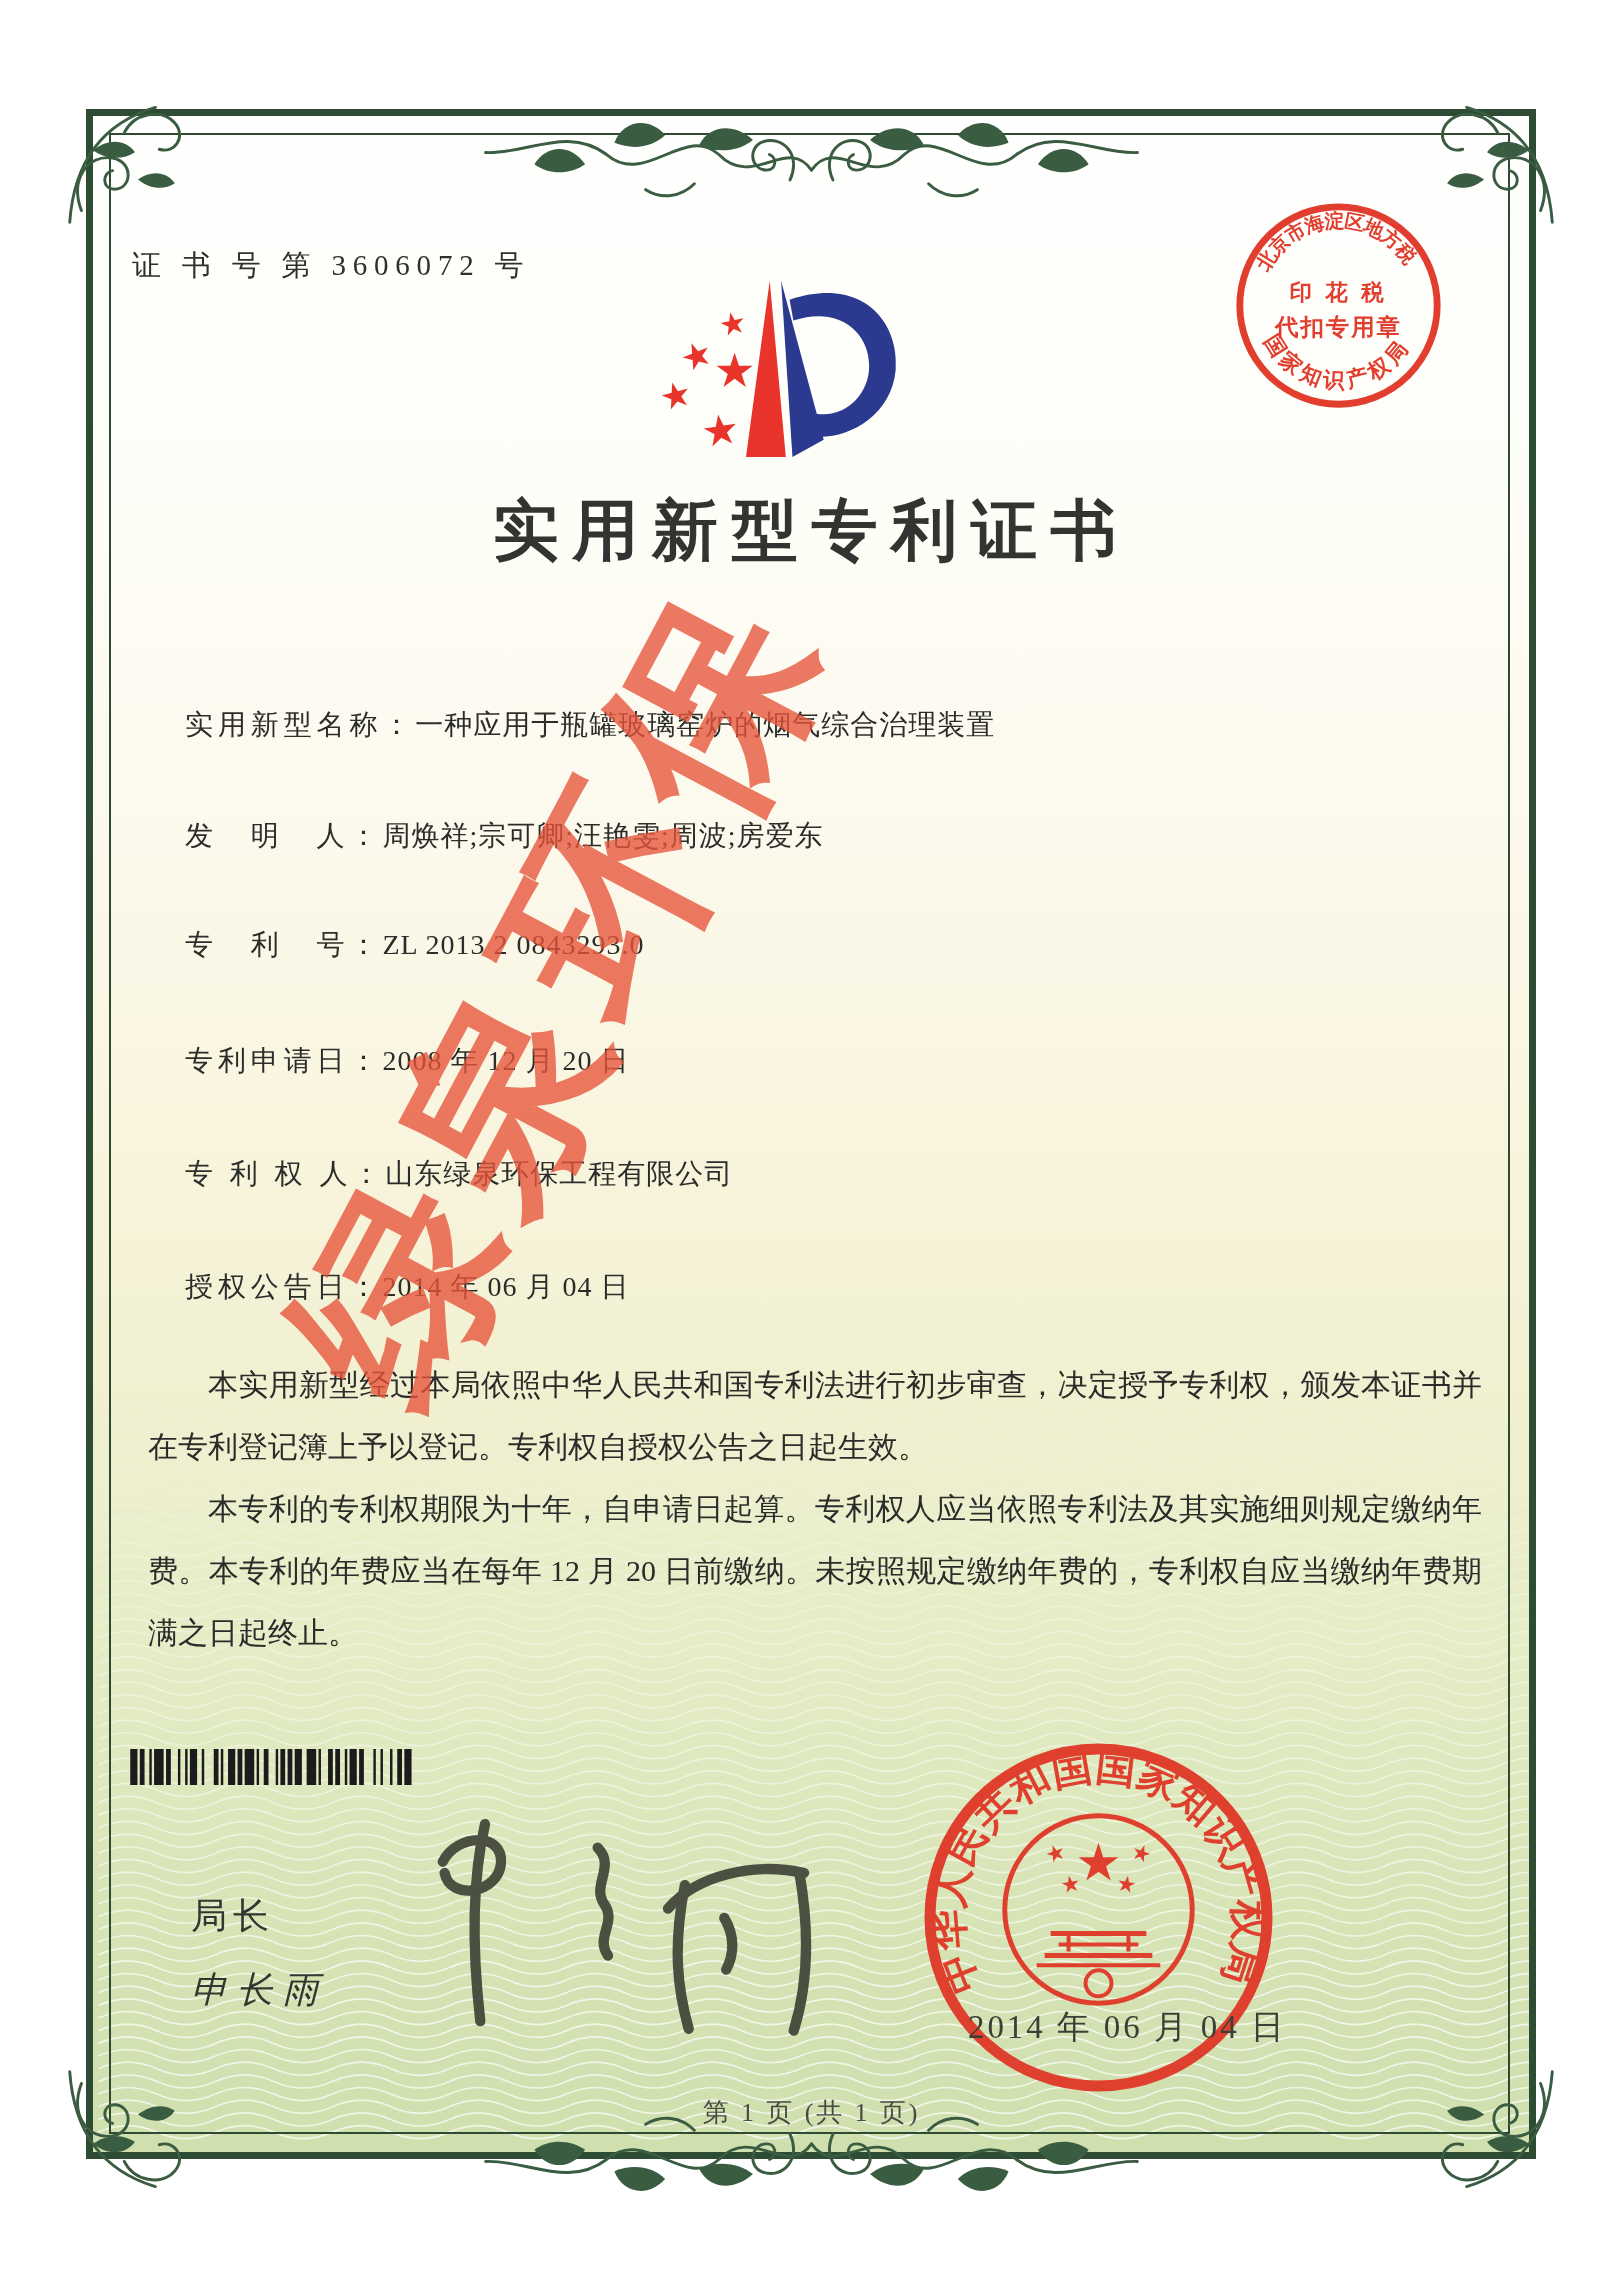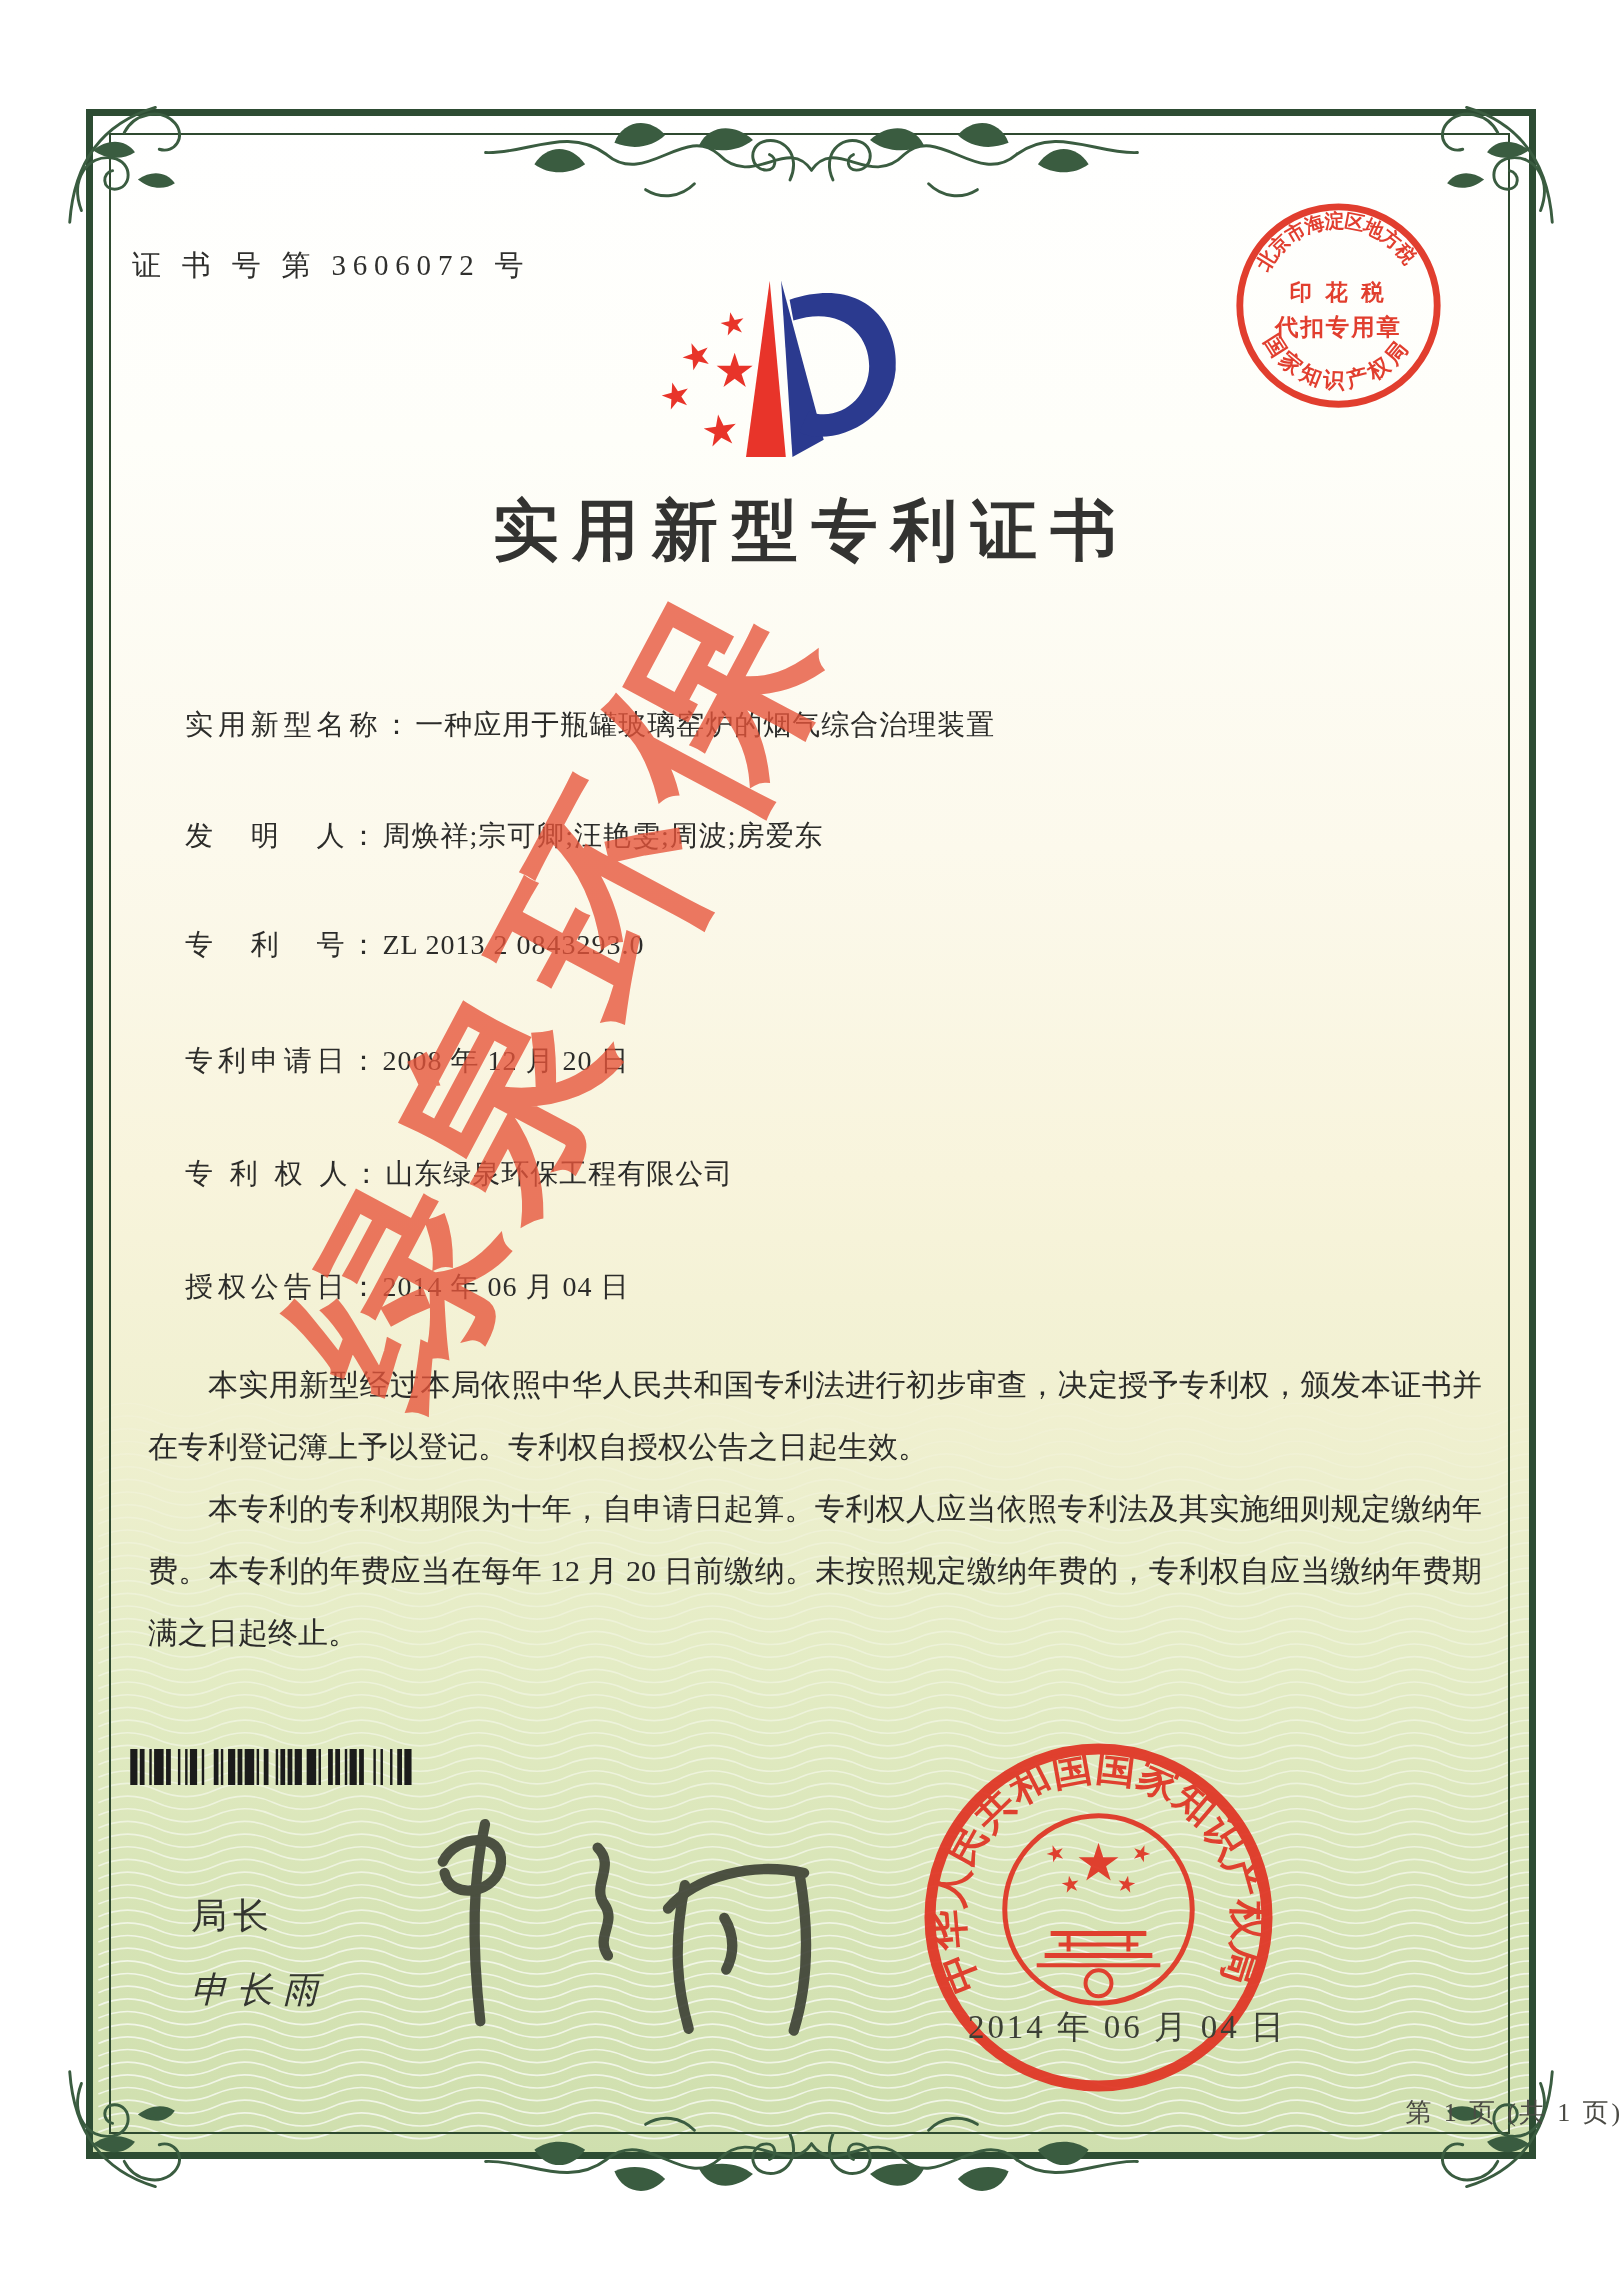--- a/index.html
+++ b/index.html
@@ -60,21 +60,21 @@
   .director-role{ position:absolute; left:191px; top:1892px; font-size:36px; letter-spacing:5.9px; color:#33352f; z-index:6;}
   .director-name{ position:absolute; left:191px; top:1966px; font-size:36px; letter-spacing:9.8px; color:#33352f; z-index:6;font-style:italic;}
   .signature{ position:absolute; left:378px; top:1796px; z-index:7;}
   .grant-stamp{ position:absolute; left:919px; top:1738px; z-index:20; opacity:.93;}
   .tax-stamp{ position:absolute; left:1231px; top:198px; z-index:20; opacity:.95;}
   .grant-date{
     position:absolute; left:968px; top:2005px; font-size:33px; letter-spacing:2.9px;
     color:#3b3f35; z-index:25; white-space:nowrap;
   }
   .footer{
-    position:absolute; left:0; top:2095px; width:100%; text-align:right;
+    position:absolute; left:0; top:2095px; width:100%; text-align:center;
     font-size:26px; letter-spacing:2.9px; color:#4a4a44; z-index:6;
   }
   .stamp-text{ font-family:"Liberation Serif","DejaVu Serif",serif; font-weight:700; }
   svg{ overflow:visible; }
 </style>
 </head>
 <body>
 
 <div class="page">
 

